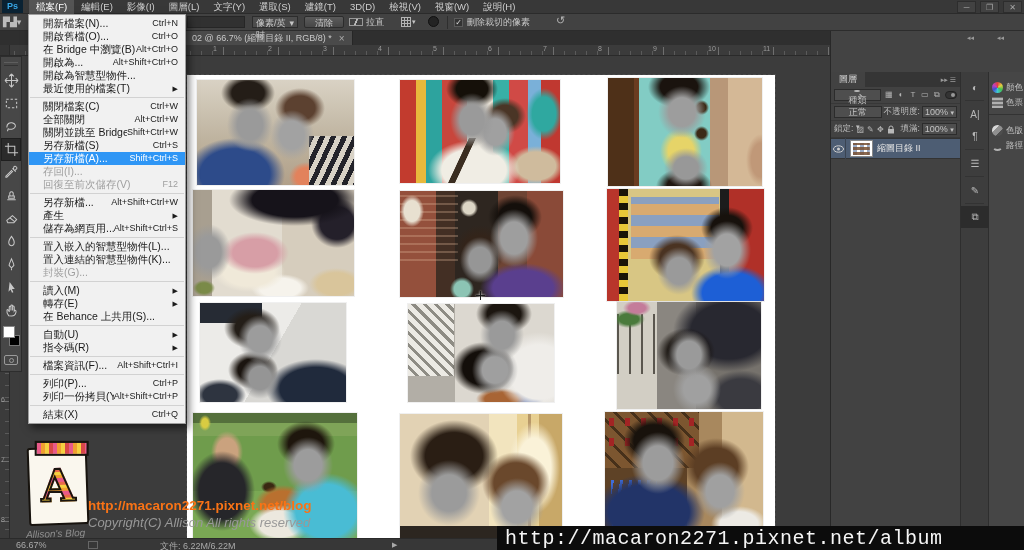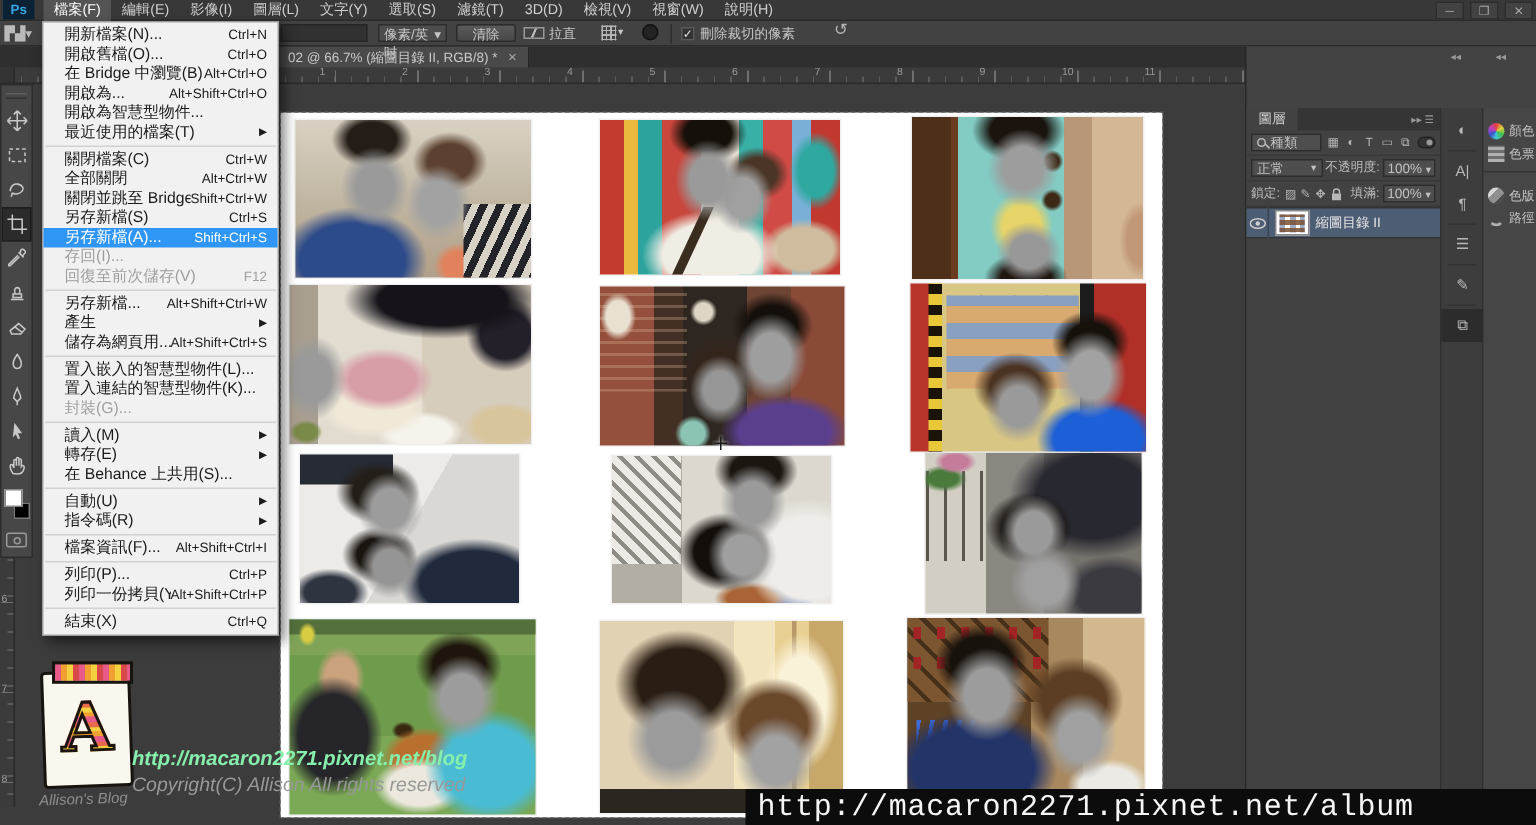--- a/index.html
+++ b/index.html
@@ -112,21 +112,21 @@
           border-left:1px solid #282828; z-index:30; font-size:9px; color:#c2c2c2; }
   .dock .arr { position:absolute; color:#9a9a9a; font-size:7px; }
   .layers-panel { position:absolute; left:0; top:41px; width:130px; height:478px; background:#424242;
                   border-right:1px solid #2e2e2e; }
   .lp-header { height:15px; background:#353535; display:flex; align-items:center; }
   .lp-tab { background:#424242; height:15px; line-height:15px; padding:0 8px; color:#d5d5d5; }
   .lp-headicons { margin-left:auto; padding-right:4px; color:#9a9a9a; font-size:7px; }
   .lp-row { height:17px; display:flex; align-items:center; padding:0 3px; gap:2px;
             border-bottom:1px solid #383838; }
   .lp-select { background:#4e4e4e; border:1px solid #2c2c2c; height:12px; line-height:11px;
-               padding:0 3px; display:flex; align-items:center; gap:3px; }
+               padding:0 3px; display:flex; align-items:center; gap:3px;flex-direction:column; }
   .search-glyph { width:6px; height:6px; border:1px solid #bbb; border-radius:50%; position:relative; }
   .search-glyph::after { content:""; position:absolute; left:4px; top:4px; width:4px; height:1px;
                          background:#bbb; transform:rotate(45deg); }
   .f-ico { width:12px; text-align:center; color:#b5b5b5; font-size:8px; }
   .toggle { width:13px; height:8px; background:#333; border:1px solid #222; border-radius:4px;
             margin-left:auto; position:relative; }
   .toggle::after { content:""; position:absolute; right:1px; top:1px; width:4px; height:4px;
                    background:#999; border-radius:50%; }
   .tiny-label { font-size:8.5px; color:#bdbdbd; white-space:nowrap; }
   .pct-box { background:#4e4e4e; border:1px solid #2c2c2c; height:12px; line-height:11px;
@@ -169,21 +169,21 @@
   .blog-logo::before { content:""; position:absolute; left:6px; right:-4px; top:-8px; height:11px;
      background:repeating-linear-gradient(90deg,#e85a8a 0 4px,#f0a030 4px 8px,#f5d040 8px 12px,#d84848 12px 16px);
      border:2px solid #17130e; transform:rotate(2deg); }
   .logo-a { font-family:"DejaVu Serif",serif; font-size:44px; font-weight:bold; line-height:70px;
      background:repeating-linear-gradient(0deg,#e85a8a 0 4px,#f0a030 4px 7px,#f5d040 7px 10px,#e86a4a 10px 13px);
      -webkit-background-clip:text; background-clip:text; color:transparent;
      text-shadow:none; -webkit-text-stroke:2px #1a1510; }
   .logo-caption { position:absolute; left:26px; top:528px; font-size:10px; font-style:italic;
                   color:#8e8e8e; z-index:31; transform:rotate(-2deg); }
   .blog-url { position:absolute; left:88px; top:498px; font-size:13.5px; font-weight:bold;
-              font-style:italic; color:#86efac; z-index:31; }
+              color:#f97316; z-index:31; }
   .copyright { position:absolute; left:88px; top:515px; font-size:13px; font-style:italic;
                color:#989898; z-index:31; }
 
   
   .urlbar { position:absolute; left:497px; top:526px; width:607px; height:24px; background:#0c0c0c;
             z-index:200; display:flex; align-items:center; }
   .urlbar span { font-family:"Liberation Mono","DejaVu Sans Mono",monospace; font-size:20px;
                  color:#f5f5f5; margin-left:8px; white-space:nowrap; letter-spacing:0.5px; }
 </style>
 </head>
@@ -560,18 +560,24 @@
           <div class="pi pi-channels"></div>
           <span>色版</span>
         </div>
         <div class="pl-item">
           <div class="pi pi-paths"></div>
           <span>路徑</span>
         </div>
       </div>
   </div>
 
+  <div class="statusbar">
+    <span style="left:16px">66.67%</span>
+    <span style="left:88px;width:10px;height:8px;border:1px solid #666;top:2px"></span>
+    <span style="left:160px">文件: 6.22M/6.22M</span>
+    <span style="left:392px;font-size:7px;top:2px">▶</span>
+  </div>
 
   <div class="urlbar">
     <span>http://macaron2271.pixnet.net/album</span>
   </div>
 
 </div>
 
 </body></html>

